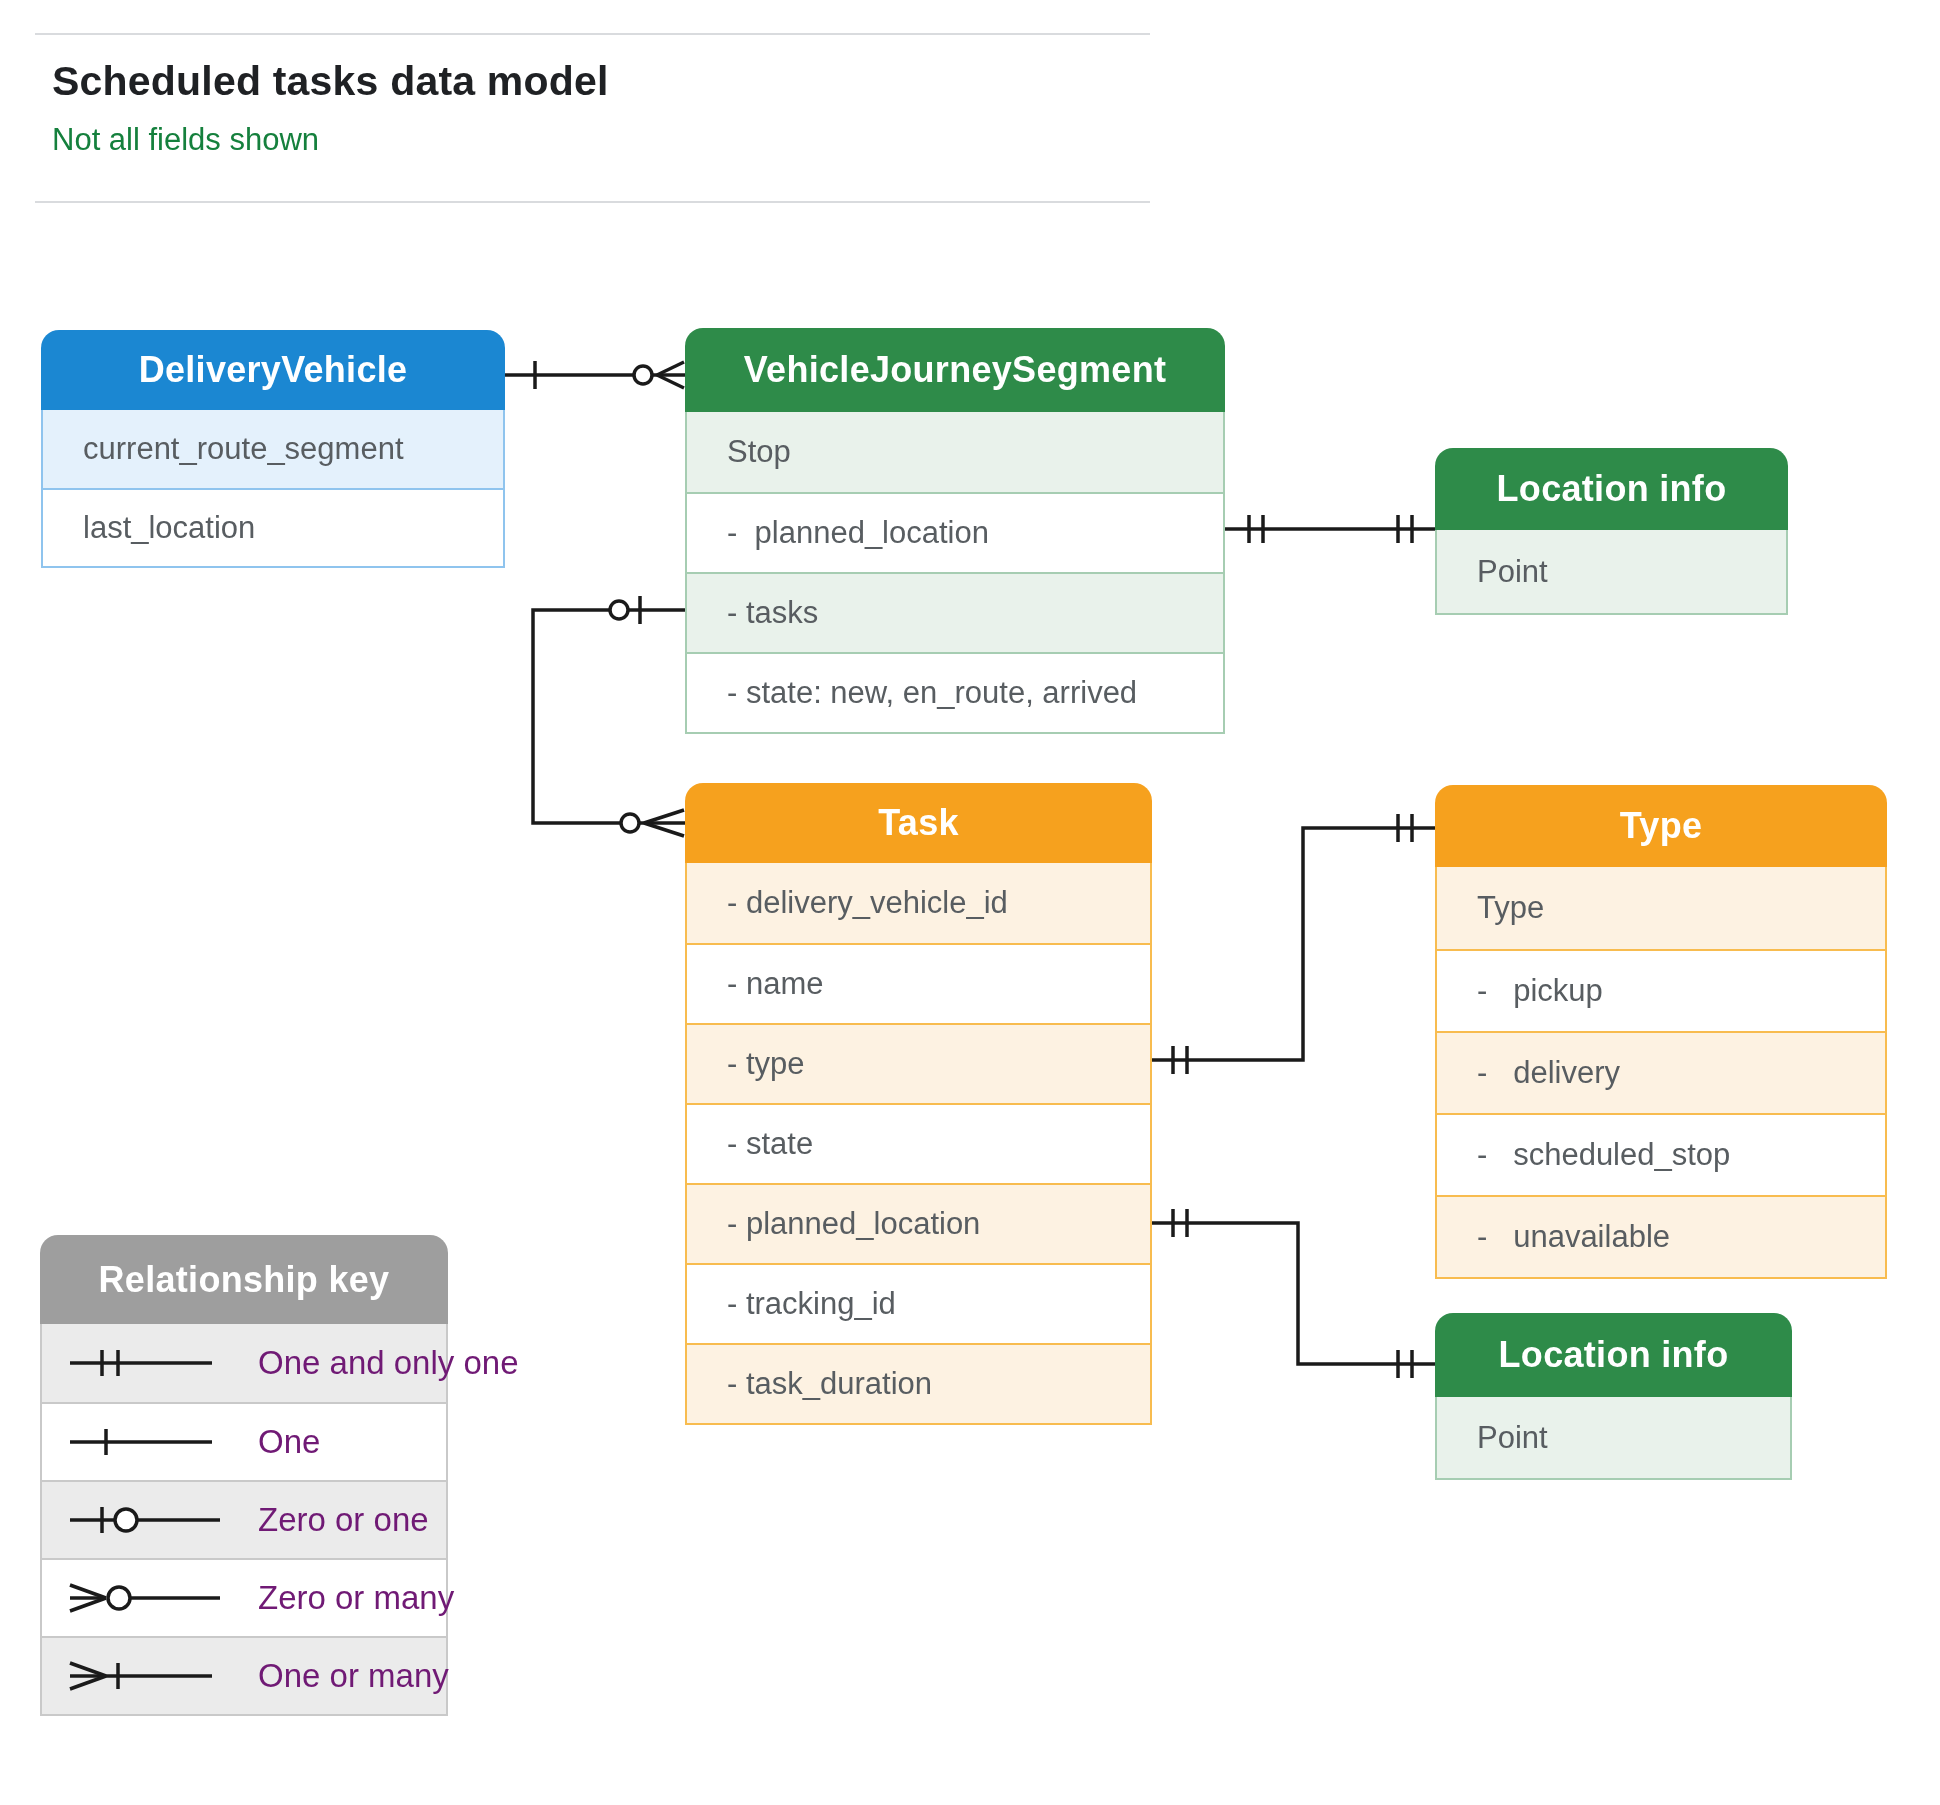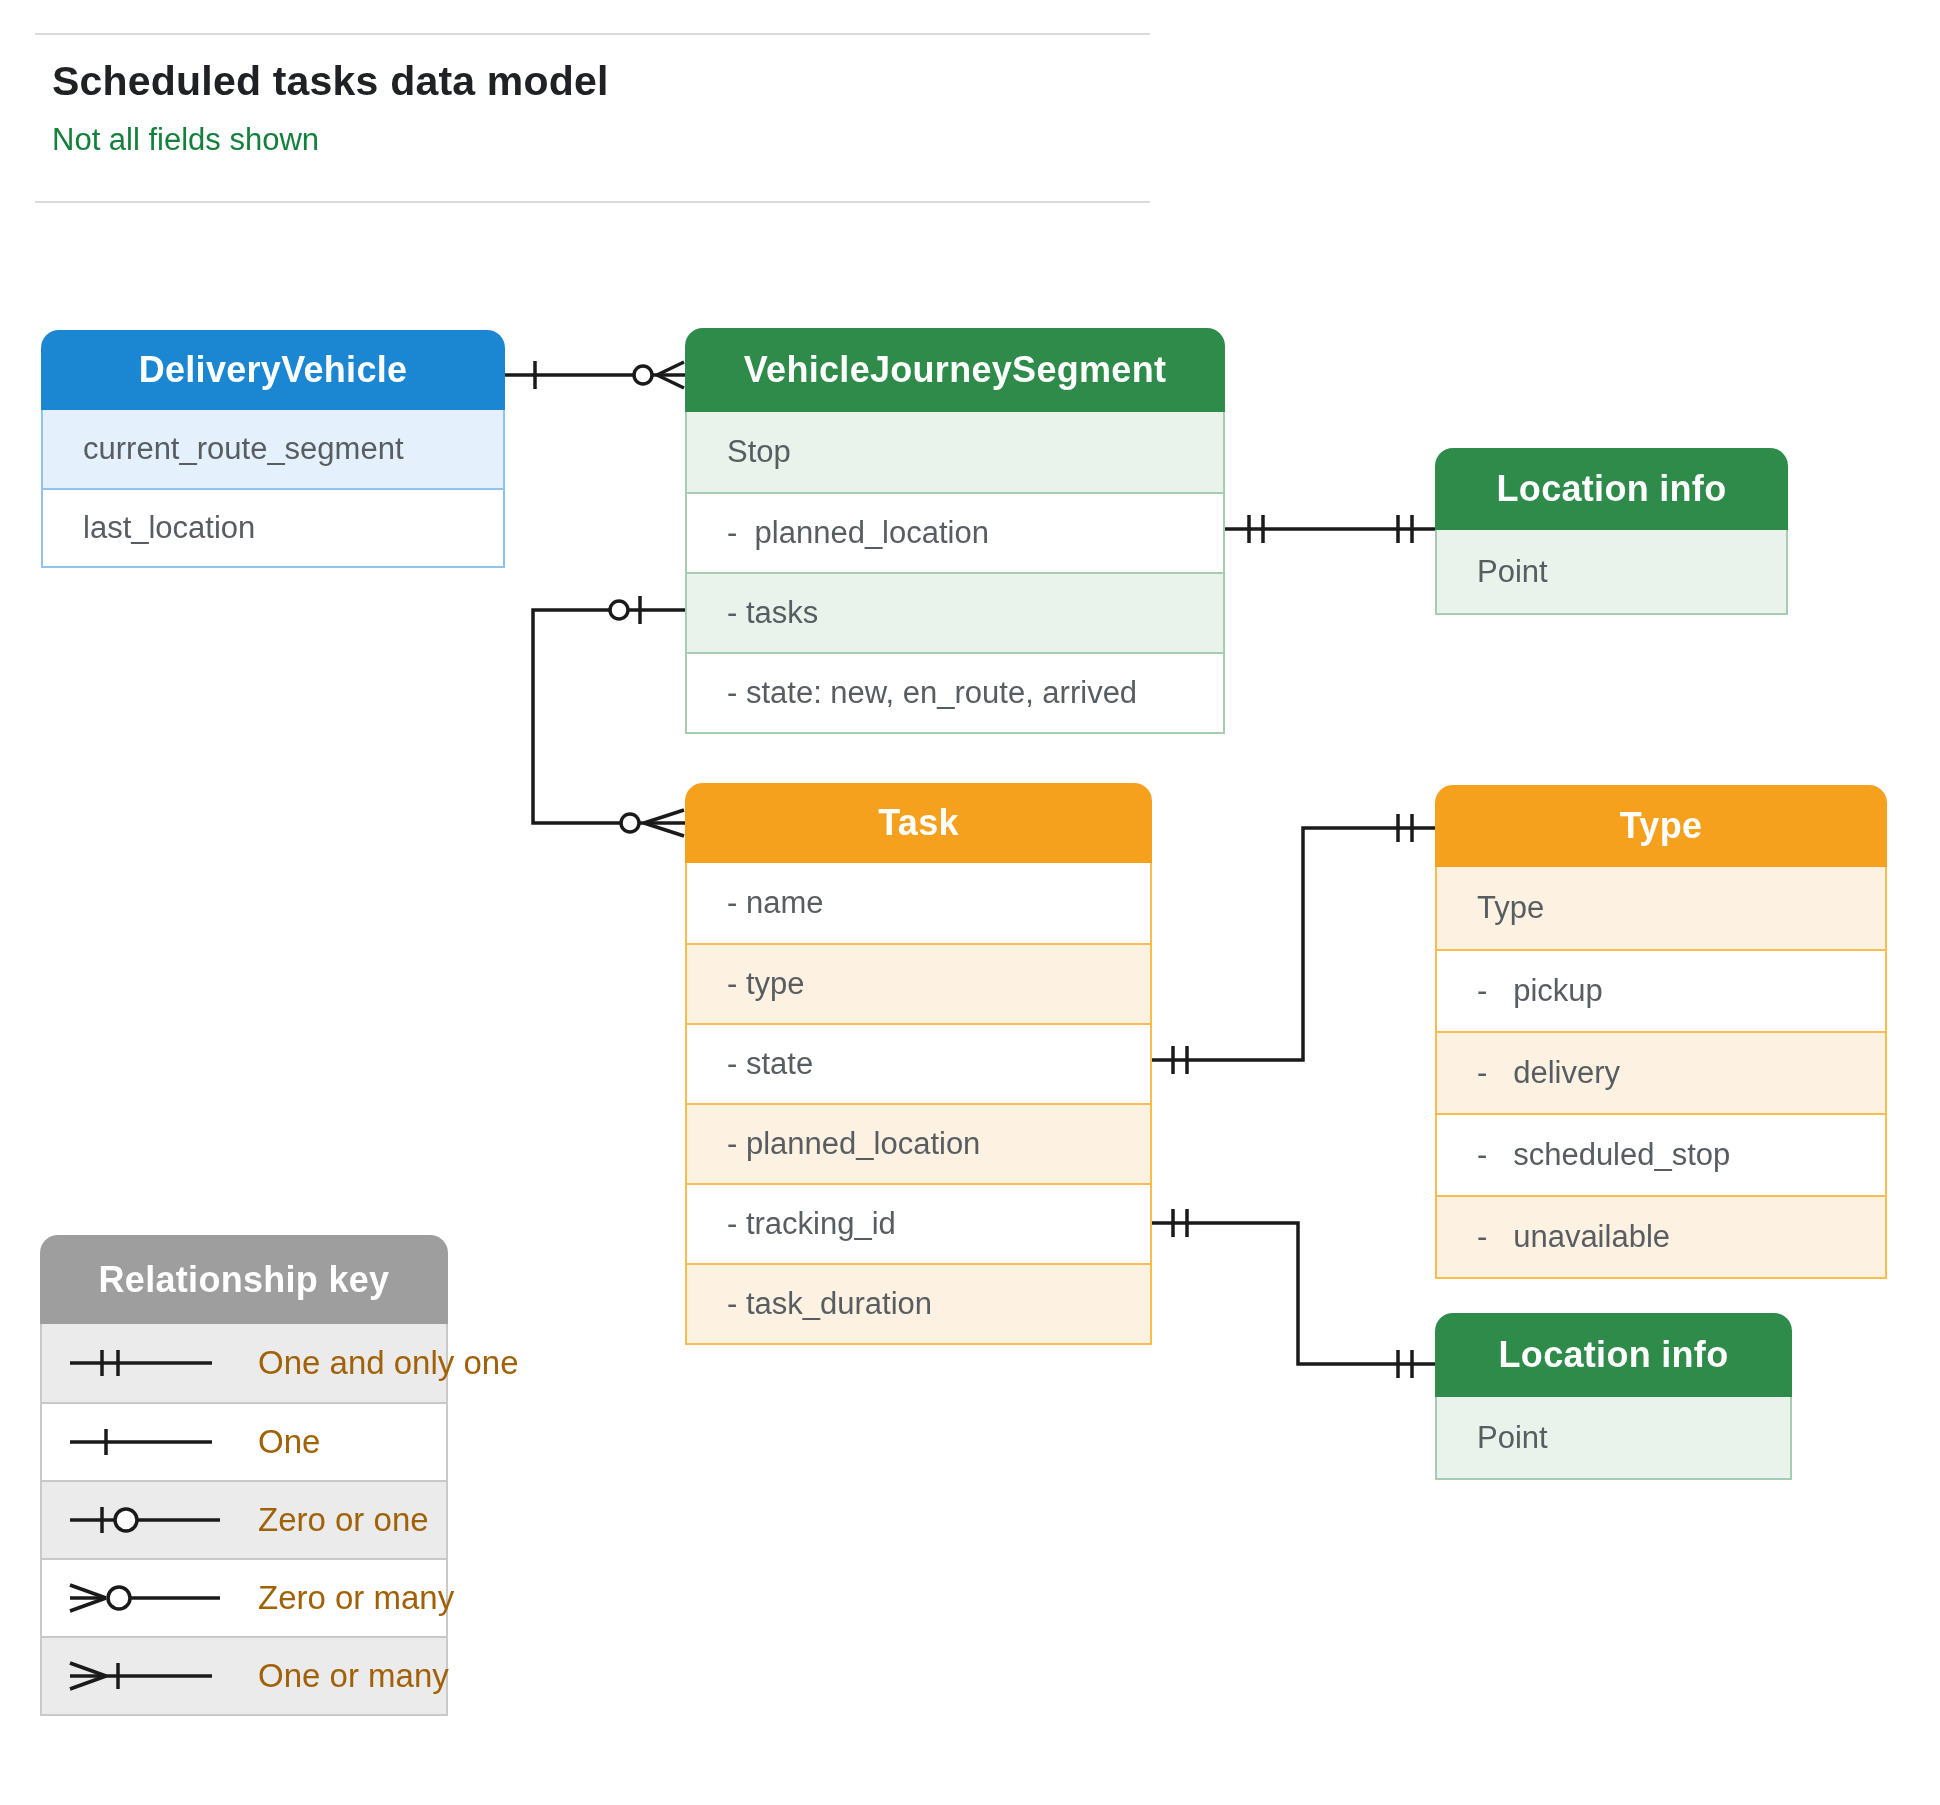--- a/index.html
+++ b/index.html
@@ -39,21 +39,21 @@
   .theme-blue  .ent-header{background:#1b87d2;}
   .theme-green {--bc:#a6cdb2;--shade:#e9f2eb;}
   .theme-green .ent-header{background:#2e8b49;}
   .theme-orange{--bc:#f8bc4f;--shade:#fdf2e2;}
   .theme-orange.ent-header, .theme-orange .ent-header{background:#f6a11e;}
   .theme-gray  {--bc:#c9c9c9;--shade:#ebebeb;}
   .theme-gray  .ent-header{background:#9e9e9e;}
 
   
   #legend .lg-row{display:flex;align-items:center;padding-left:20px;}
-  #legend .lg-label{font-size:33px;color:#a16207;margin-left:26px;white-space:pre;}
+  #legend .lg-label{font-size:33px;color:#701a75;margin-left:26px;white-space:pre;}
   .lg-sym{flex:0 0 170px;}
   .lg-sym svg{display:block;}
   .lg-sym line, .lg-sym path{stroke:#1a1a1a;stroke-width:3.5;fill:none;}
   .lg-sym circle{stroke:#1a1a1a;stroke-width:3.5;fill:#ffffff;}
 </style>
 </head>
 <body>
 
 <div id="canvas">
 
@@ -127,20 +127,21 @@
   <div class="entity theme-green" style="left:1435px;top:448px;width:353px;--hh:82px;--rh:83px">
     <div class="ent-header">Location info</div>
     <div class="ent-rows">
         <div class="ent-row shaded">Point</div>
       </div>
   </div>
 
   <div class="entity theme-orange" style="left:685px;top:783px;width:467px;--hh:80px;--rh:80px">
     <div class="ent-header">Task</div>
     <div class="ent-rows">
+        <div class="ent-row shaded">- delivery_vehicle_id</div>
         <div class="ent-row">- name</div>
         <div class="ent-row shaded">- type</div>
         <div class="ent-row">- state</div>
         <div class="ent-row shaded">- planned_location</div>
         <div class="ent-row">- tracking_id</div>
         <div class="ent-row shaded">- task_duration</div>
       </div>
   </div>
 
   <div class="entity theme-orange" style="left:1435px;top:785px;width:452px;--hh:82px;--rh:82px">

